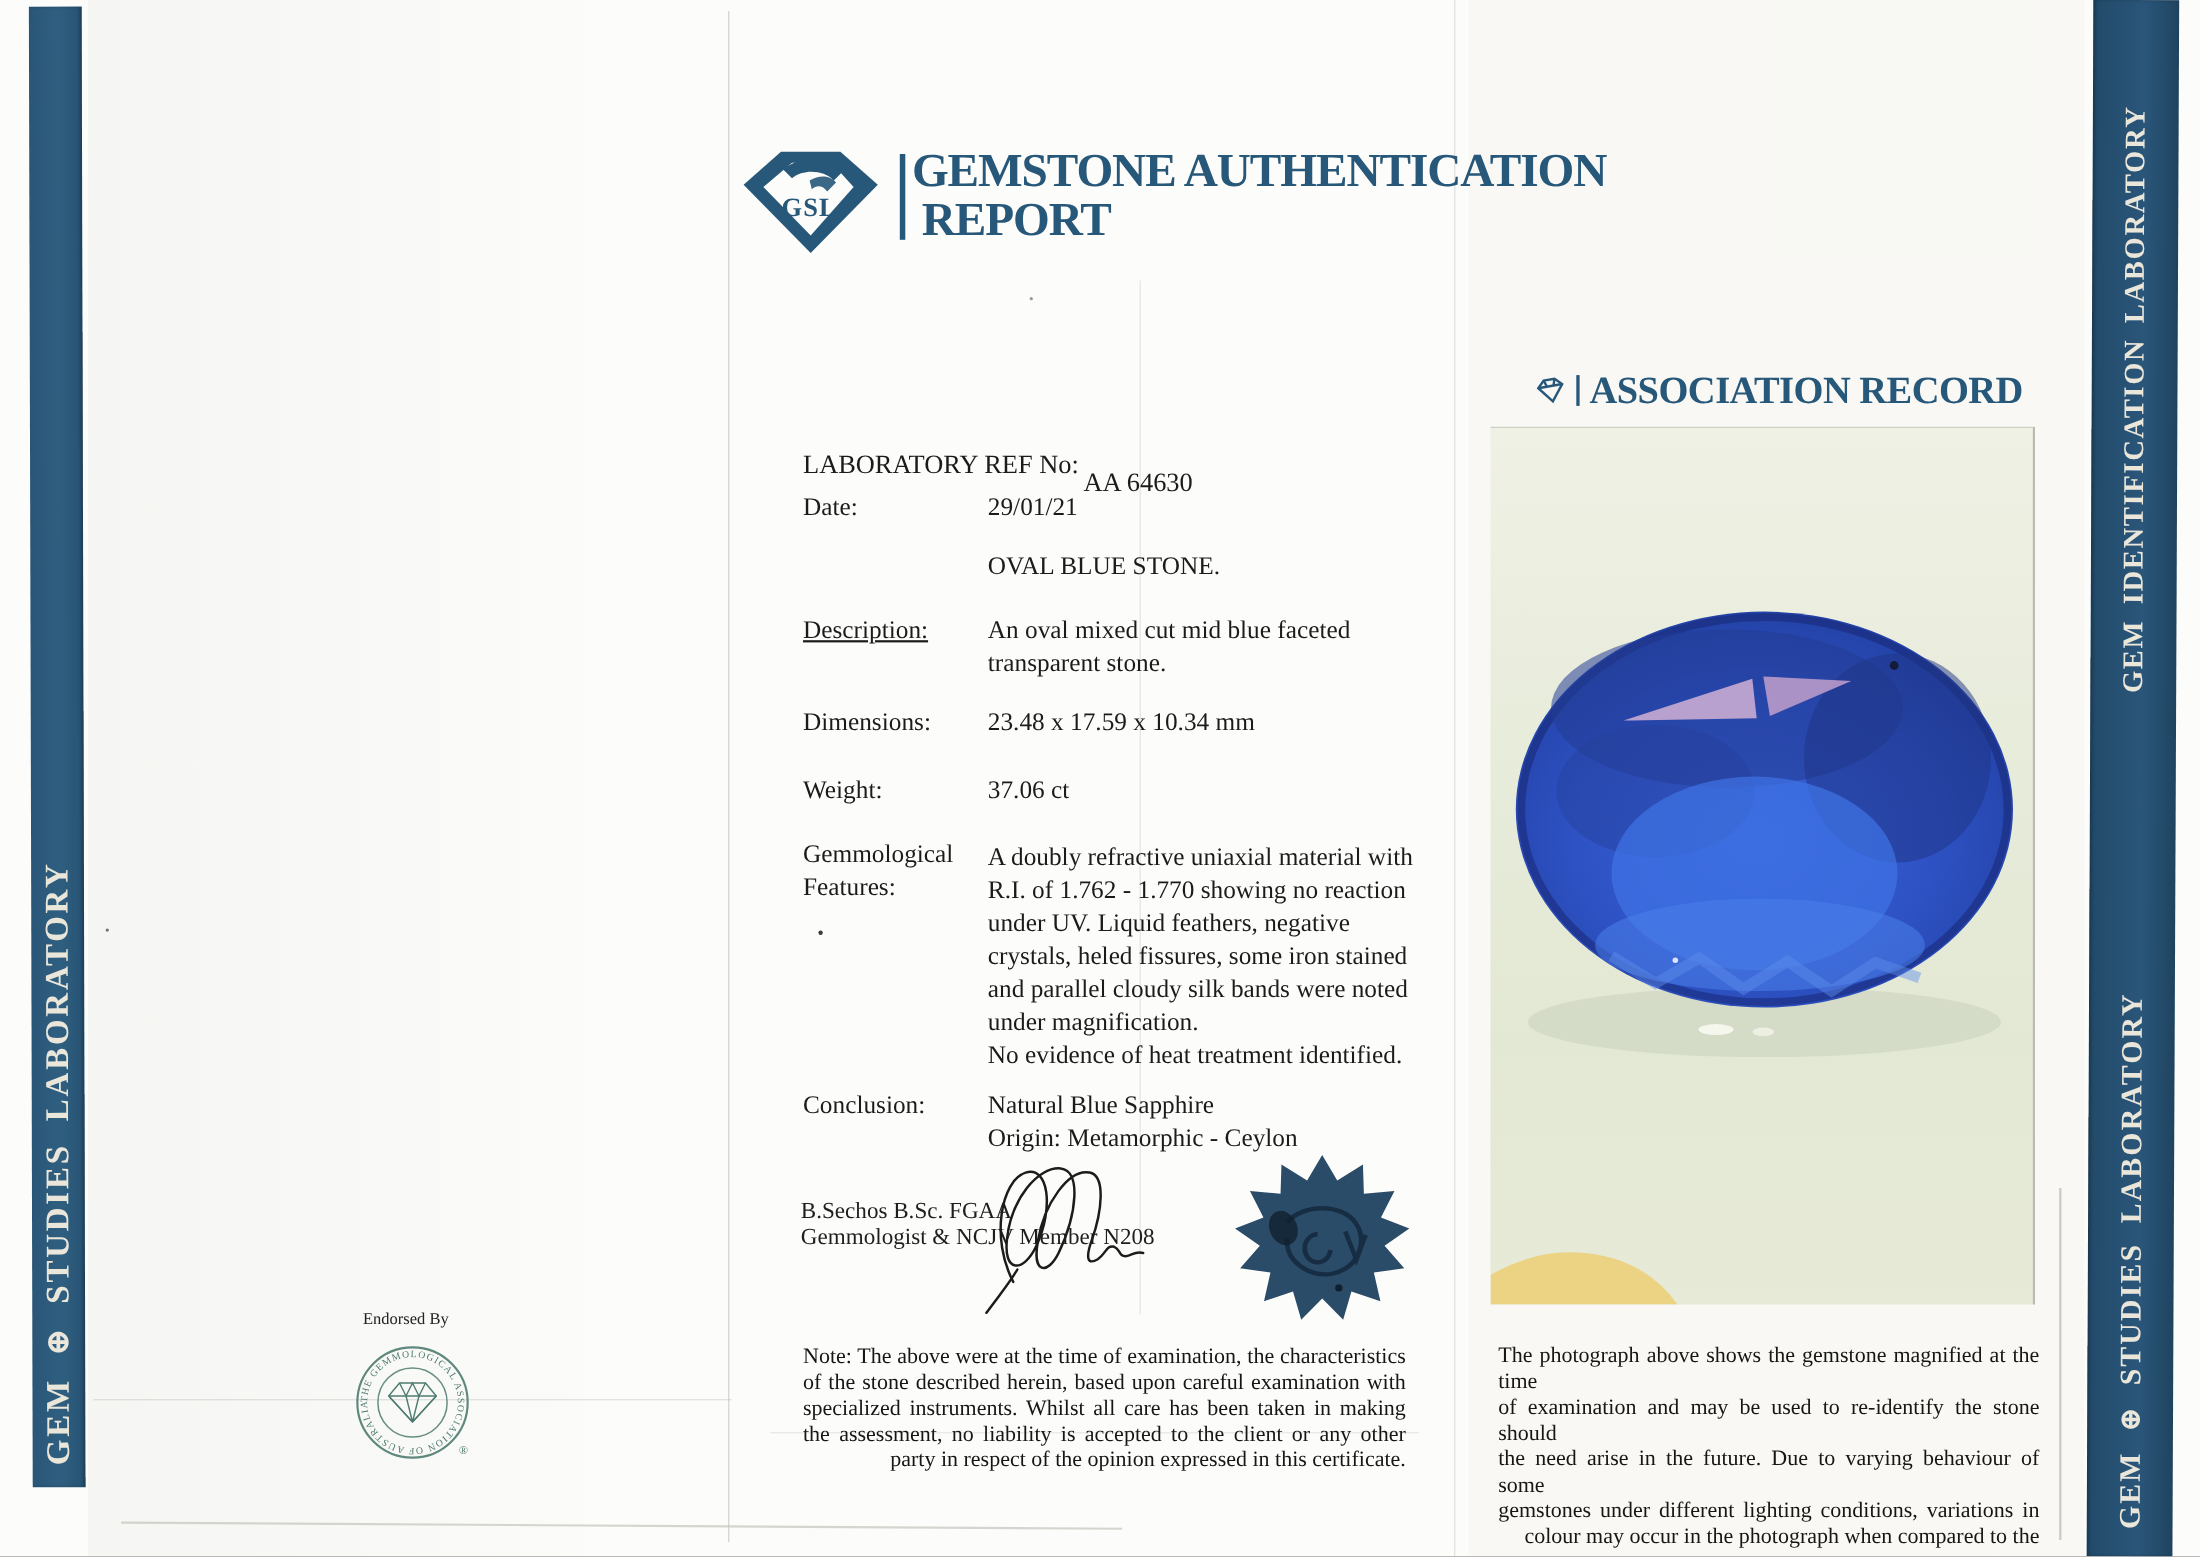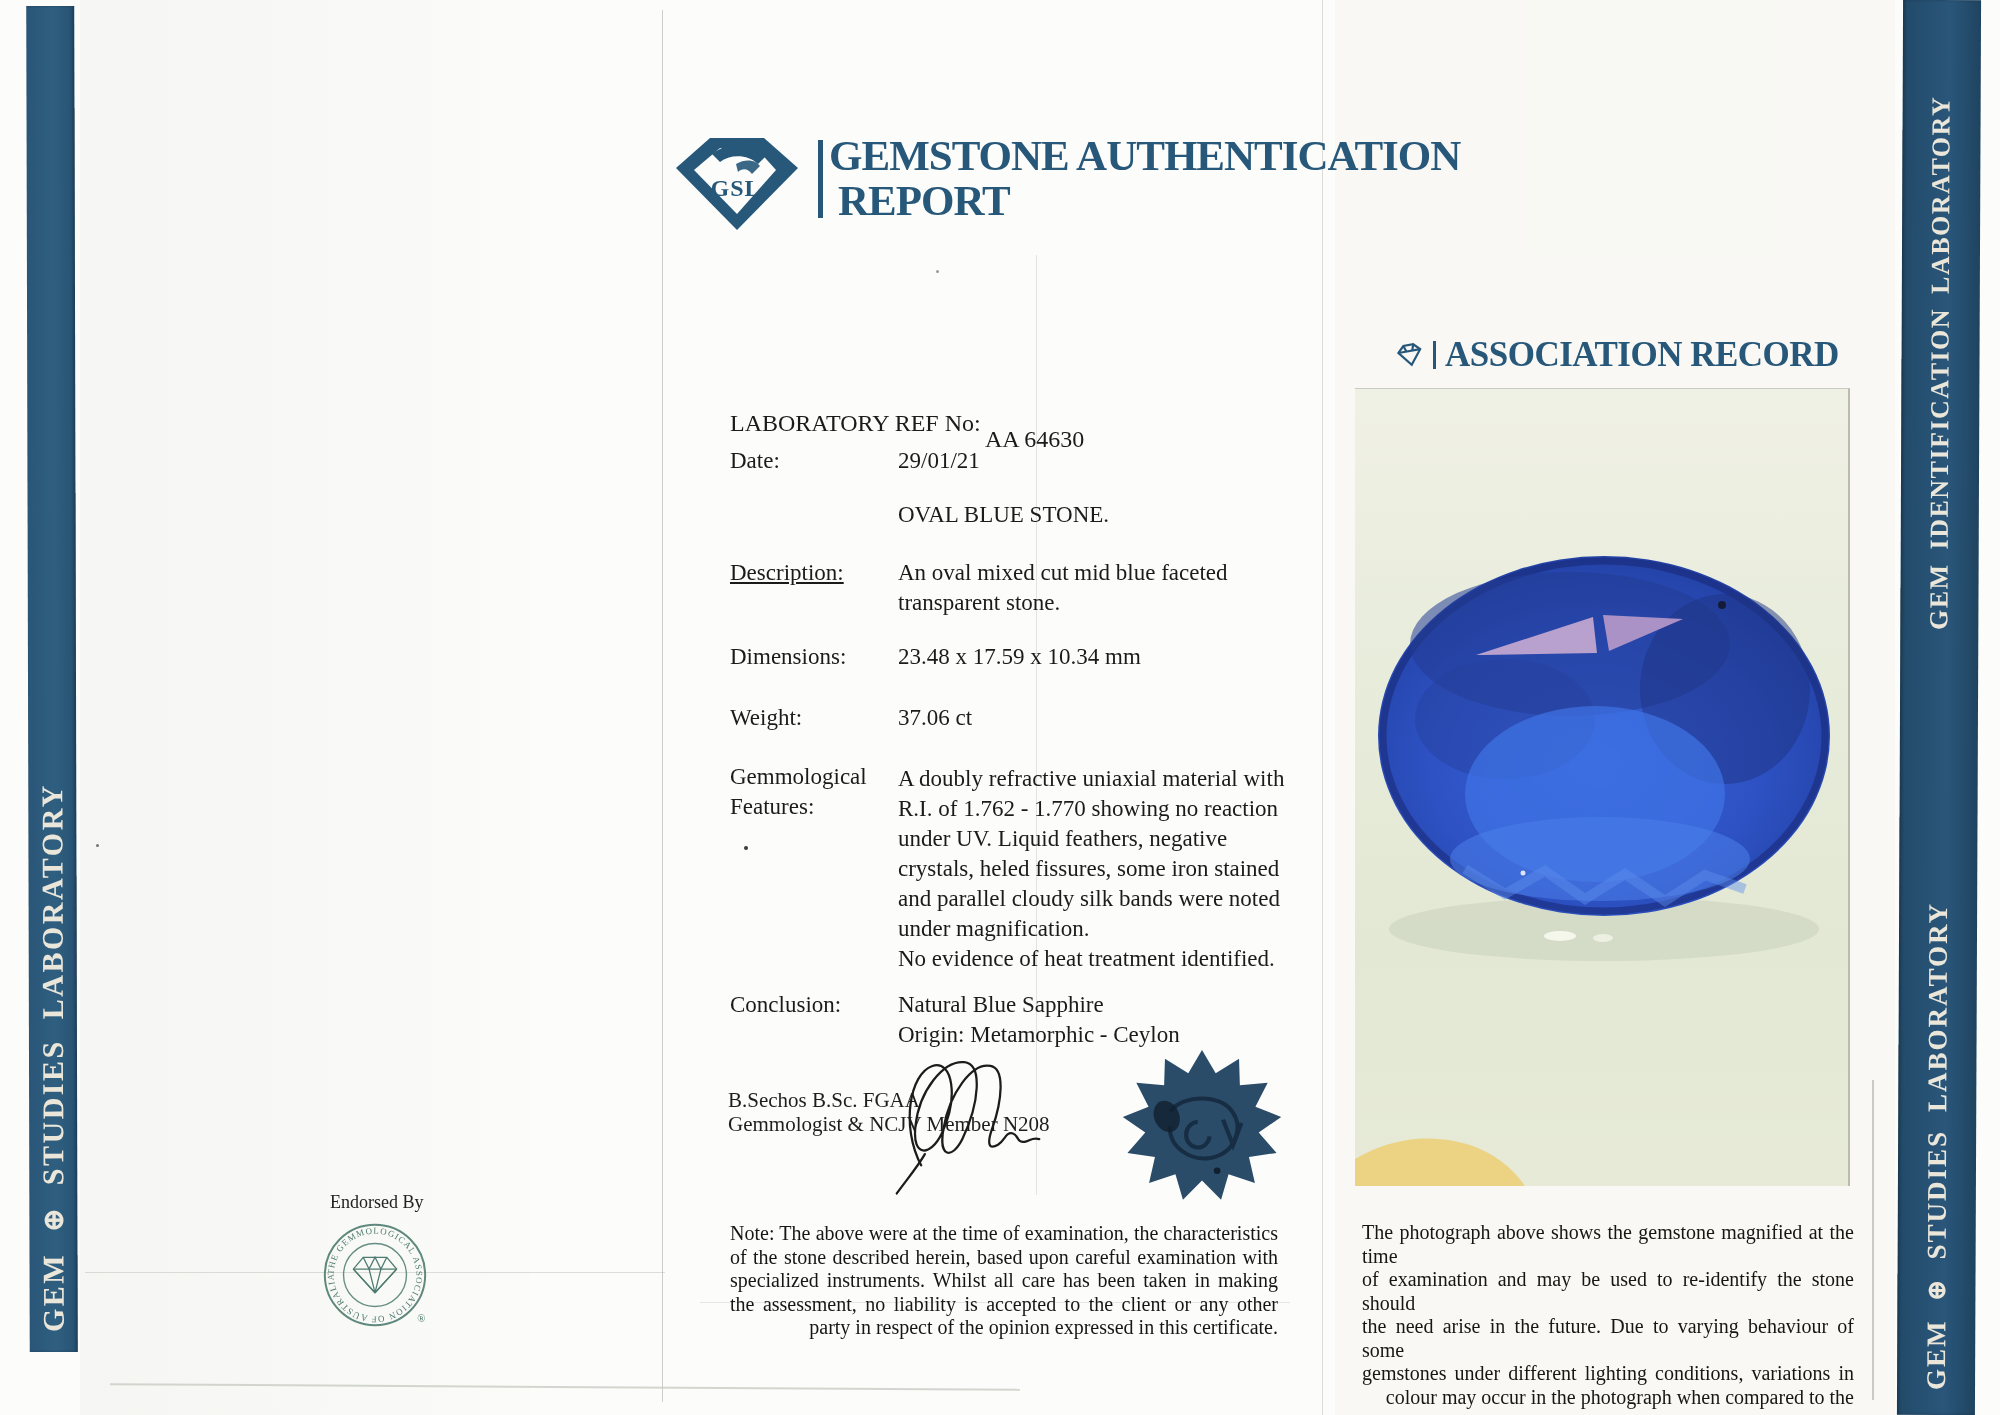--- a/index.html
+++ b/index.html
@@ -193,21 +193,21 @@
   </div>
 
   <div class="jpar abs" style="left:1362px;top:1221px;width:492px;">
     <div class="jline">The photograph above shows the gemstone magnified at the time</div>
     <div class="jline">of examination and may be used to re-identify the stone should</div>
     <div class="jline">the need arise in the future.  Due to varying behaviour of some</div>
     <div class="jline">gemstones under different lighting conditions, variations in</div>
     <div class="jline-last">colour may occur in the photograph when compared to the stone.</div>
   </div>
 
-  <div class="abs" style="left:330px;top:1192px;font-size:18px;color:#222;">Endorsed By</div>
+  <div class="abs" style="left:330px;top:1192px;font-size:15px;color:#222;">Endorsed By</div>
 
   <svg class="abs" style="left:316px;top:1216px;" width="118" height="118" viewBox="0 0 120 120">
     <defs>
       <path id="gaacirc" d="M60,60 m-42,0 a42,42 0 1,1 84,0 a42,42 0 1,1 -84,0"></path>
     </defs>
     <circle cx="60" cy="60" r="51" fill="none" stroke="#4e7b70" stroke-width="2" opacity=".9"></circle>
     <circle cx="60" cy="60" r="32" fill="none" stroke="#4e7b70" stroke-width="1.4" opacity=".85"></circle>
     <text font-family="Liberation Serif, DejaVu Serif, serif" font-size="9" letter-spacing="1.1" fill="#4e7b70">
       <textPath href="#gaacirc">THE GEMMOLOGICAL ASSOCIATION OF AUSTRALIA ·</textPath>
     </text>

